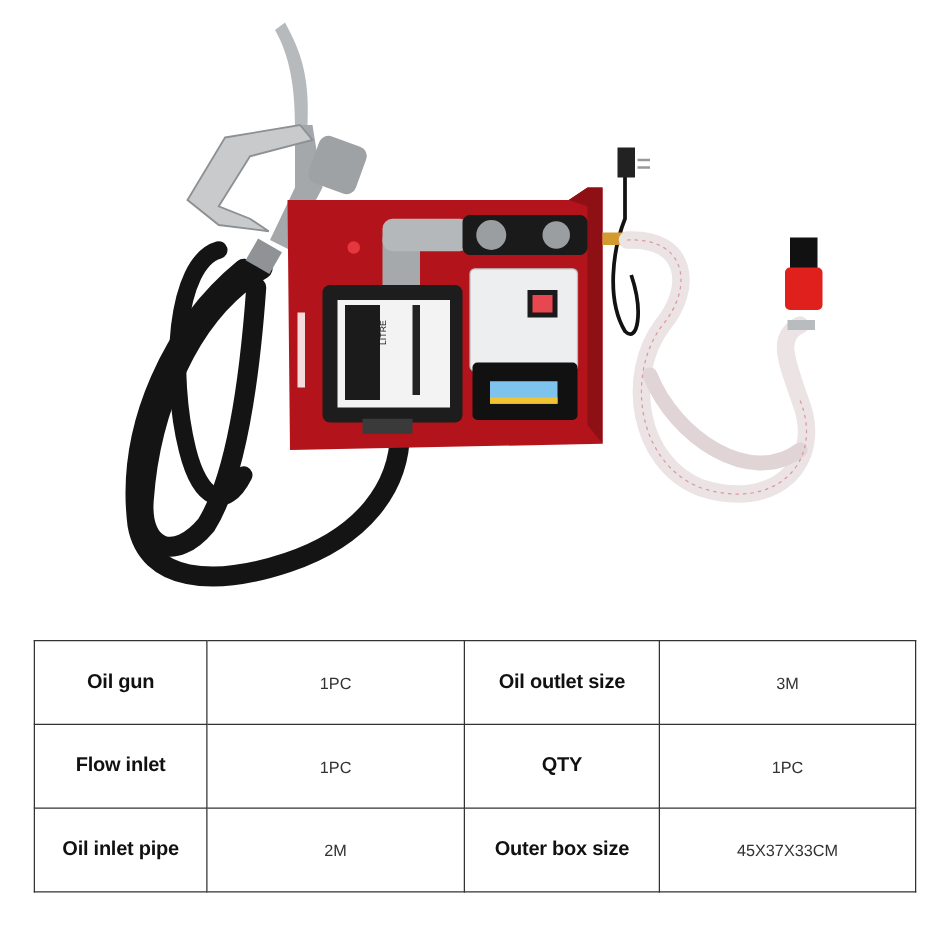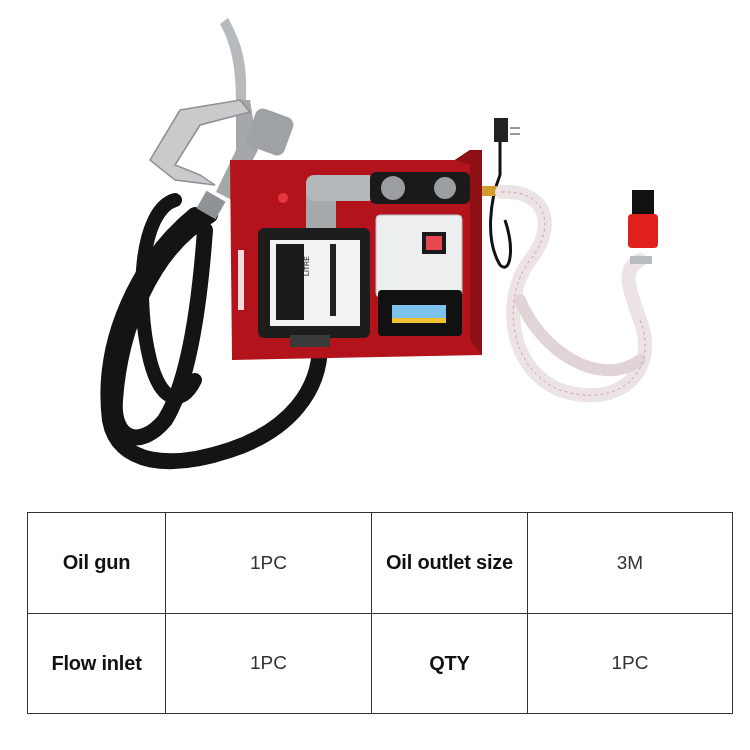--- a/index.html
+++ b/index.html
@@ -1,21 +1,21 @@
 <!DOCTYPE html>
 <html><head>
 <meta charset="utf-8">
 <style>
   html, body { margin:0; padding:0; background:#ffffff; }
   body { width:750px; height:750px; position:relative; overflow:hidden; font-family:"Liberation Sans", sans-serif; }
   .photo { position:absolute; left:0; top:0; width:750px; height:500px; }
   .spec-table { position:absolute; left:27px; top:512px; width:701px; height:202px; border-collapse:collapse; table-layout:fixed; }
   .spec-table td { border:1.5px solid #333; height:49px; text-align:center; vertical-align:middle; padding:0; }
-  .spec-table td.label { font-size:20px; color:#111; font-weight:bold; letter-spacing:-0.2px; }
-  .spec-table td.value { font-size:19px; color:#333; }
+  .spec-table td.label { font-size:16px; color:#111; font-weight:bold; letter-spacing:-0.2px; }
+  .spec-table td.value { font-size:13px; color:#333; }
 </style>
 </head>
 <body>
 
 <svg class="photo" viewBox="0 0 750 500" xmlns="http://www.w3.org/2000/svg">
 
   <g fill="none" stroke="#141414" stroke-linecap="round">
     <path d="M210 215 C 150 250, 120 330, 115 400 C 112 440, 140 450, 165 420 C 190 380, 200 300, 205 230" stroke-width="16"></path>
     <path d="M195 215 C 140 260, 100 340, 110 420 C 118 465, 170 470, 230 450 C 290 430, 320 390, 320 345" stroke-width="16"></path>
     <path d="M175 200 C 140 210, 135 300, 150 360 C 160 400, 180 410, 195 380" stroke-width="14"></path>
@@ -91,20 +91,26 @@
     <td class="value">1PC</td>
     <td class="label">Oil outlet size</td>
     <td class="value">3M</td>
   </tr>
   <tr>
     <td class="label">Flow inlet</td>
     <td class="value">1PC</td>
     <td class="label">QTY</td>
     <td class="value">1PC</td>
   </tr>
+  <tr>
+    <td class="label">Oil inlet pipe</td>
+    <td class="value">2M</td>
+    <td class="label">Outer box size</td>
+    <td class="value">45X37X33CM</td>
+  </tr>
 </tbody>
   </table>
 
 <style>
   .spec-table td:nth-child(1) { width:137px; }
   .spec-table td:nth-child(2) { width:205px; }
   .spec-table td:nth-child(3) { width:155px; }
   .spec-table td:nth-child(4) { width:204px; }
 </style>
 

